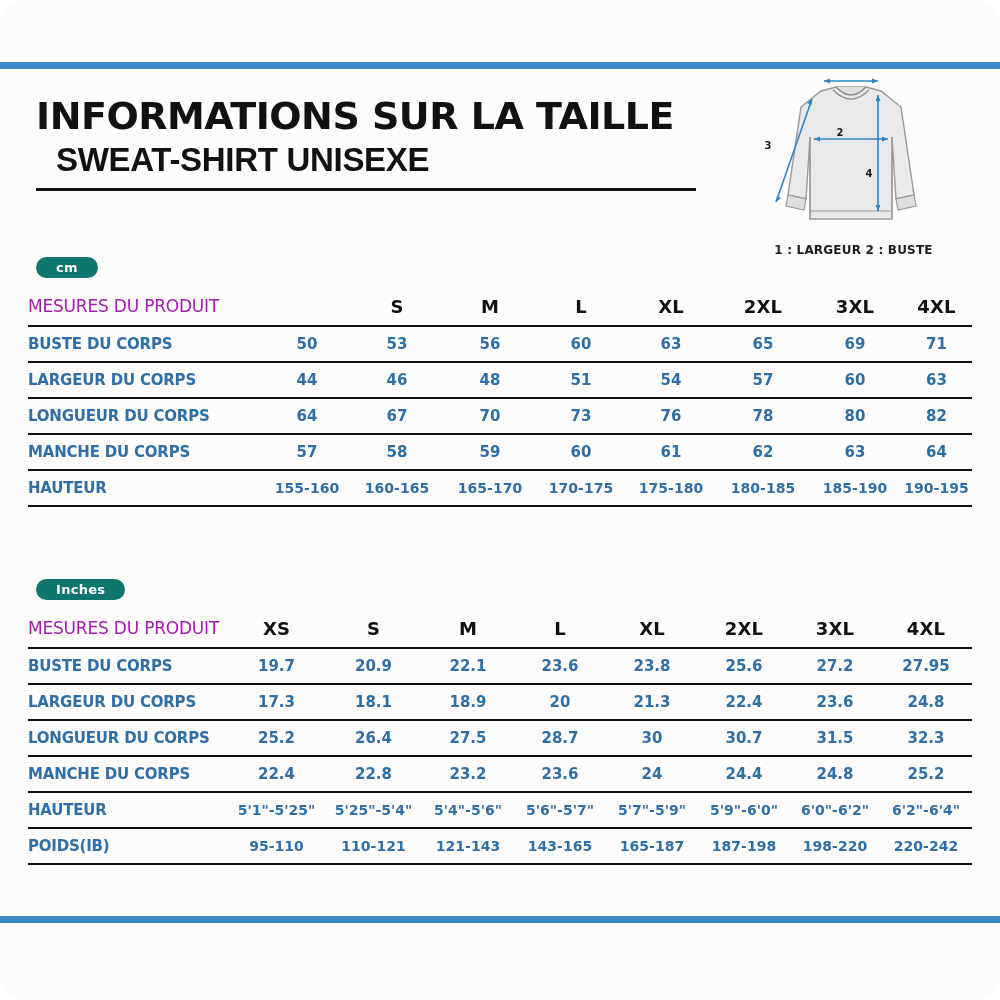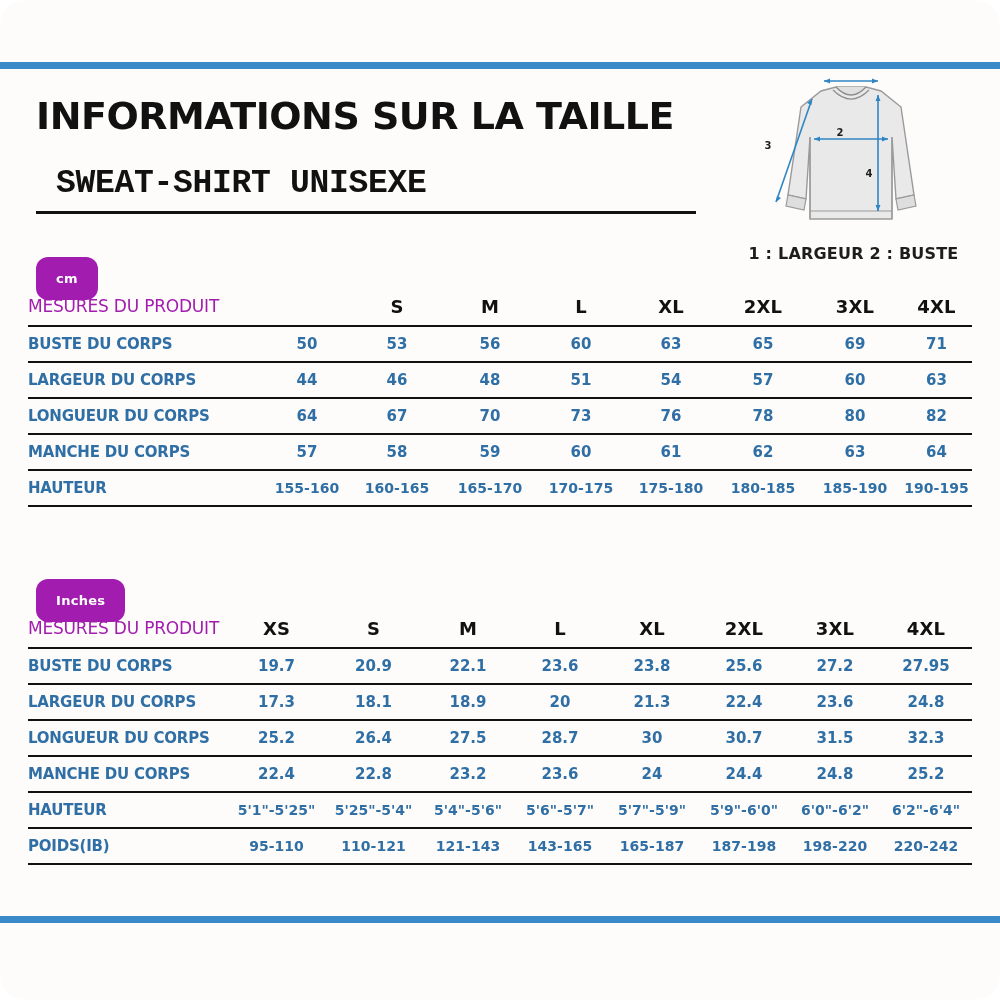--- a/index.html
+++ b/index.html
@@ -50,26 +50,26 @@
   .title-main {
     font-family: "DejaVu Sans", sans-serif;
     font-weight: bold;
     font-size: 38px;
     letter-spacing: -0.5px;
     color: #111111;
     line-height: 1.05;
     white-space: nowrap;
   }
   .title-sub {
-    font-family: Liberation Mono, monospace;
+    font-family: Liberation Sans, sans-serif;
     font-weight: bold;
     font-size: 33px;
     letter-spacing: -0.3px;
     color: #111111;
-    margin-top: 28px;
+    margin-top: 4px;
     padding-left: 20px;
     white-space: nowrap;
   }
   .title-underline {
     margin-top: 9px;
     height: 3px;
     background: #111111;
     width: 660px;
   }
   
@@ -81,36 +81,36 @@
     height: 220px;
   }
   .diagram svg { display: block; }
   .legend {
     position: absolute;
     left: 726px;
     top: 172px;
     width: 255px;
     text-align: center;
     font-family: "DejaVu Sans", sans-serif;
-    font-size: 16px;
+    font-size: 12px;
     font-weight: bold;
     color: #1d1d1d;
     letter-spacing: 0.2px;
     line-height: 1.6;
   }
   
   .unit-pill {
     position: absolute;
-    background: #a21caf;
+    background: #0f766e;
     color: #ffffff;
     font-family: "DejaVu Sans", sans-serif;
     font-weight: bold;
     font-size: 13px;
     border-radius: 12px;
-    padding: 14px 20px;
+    padding: 3px 20px;
     letter-spacing: 0.3px;
   }
   #pill-cm { left: 36px; top: 188px; }
   #pill-in { left: 36px; top: 510px; }
   
   table.sizes {
     position: absolute;
     border-collapse: collapse;
     table-layout: fixed;
     font-family: "DejaVu Sans", sans-serif;

